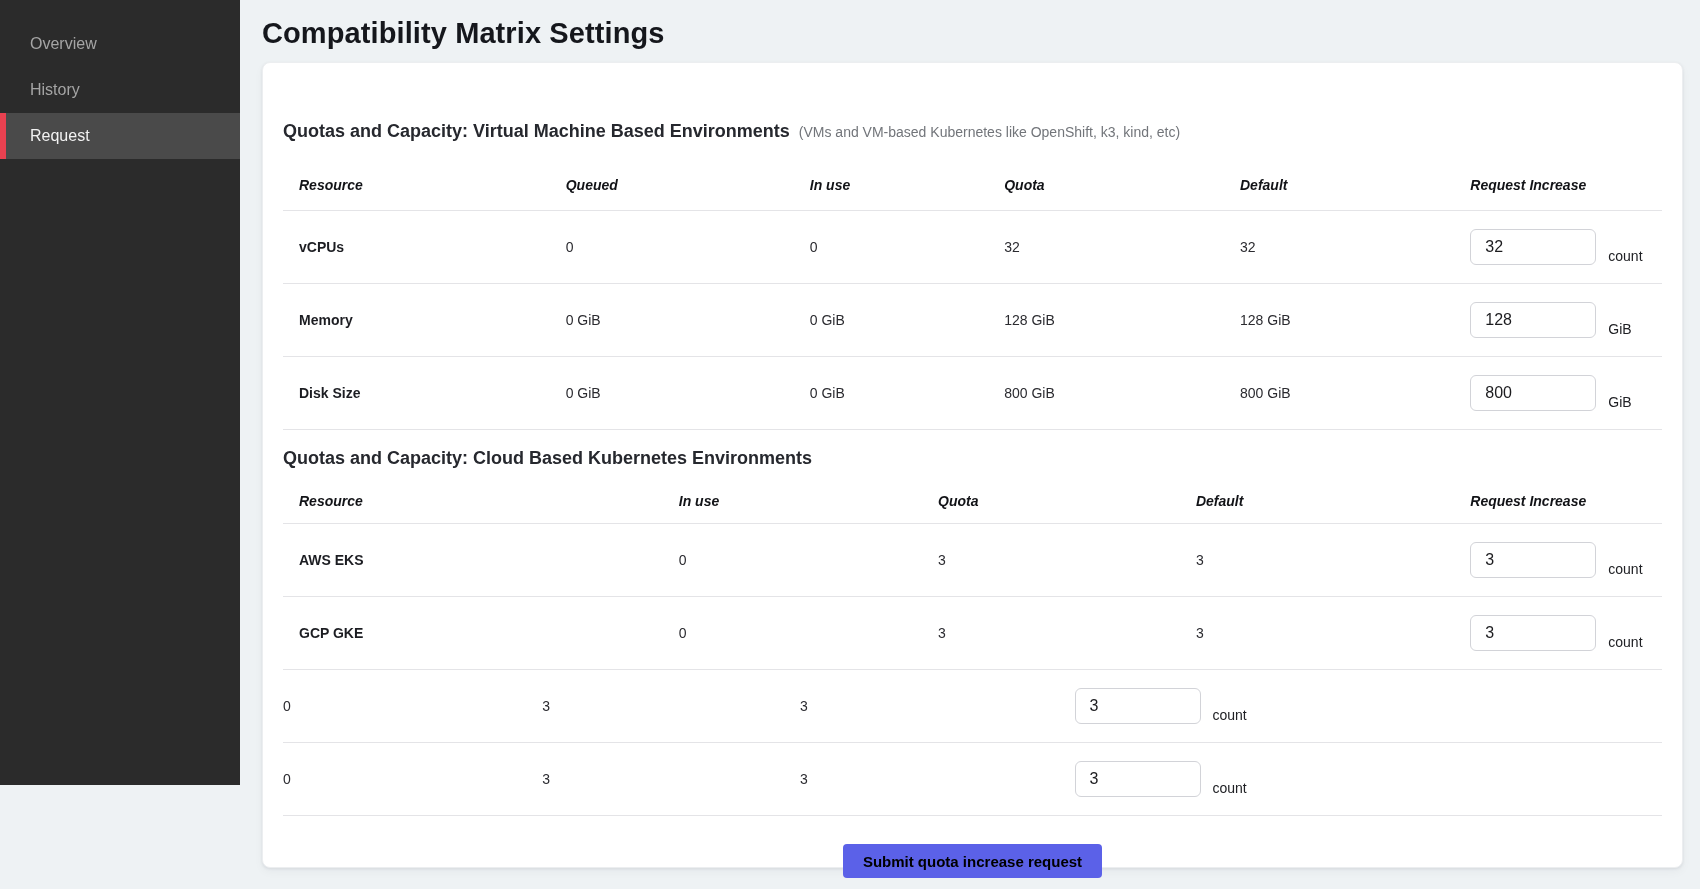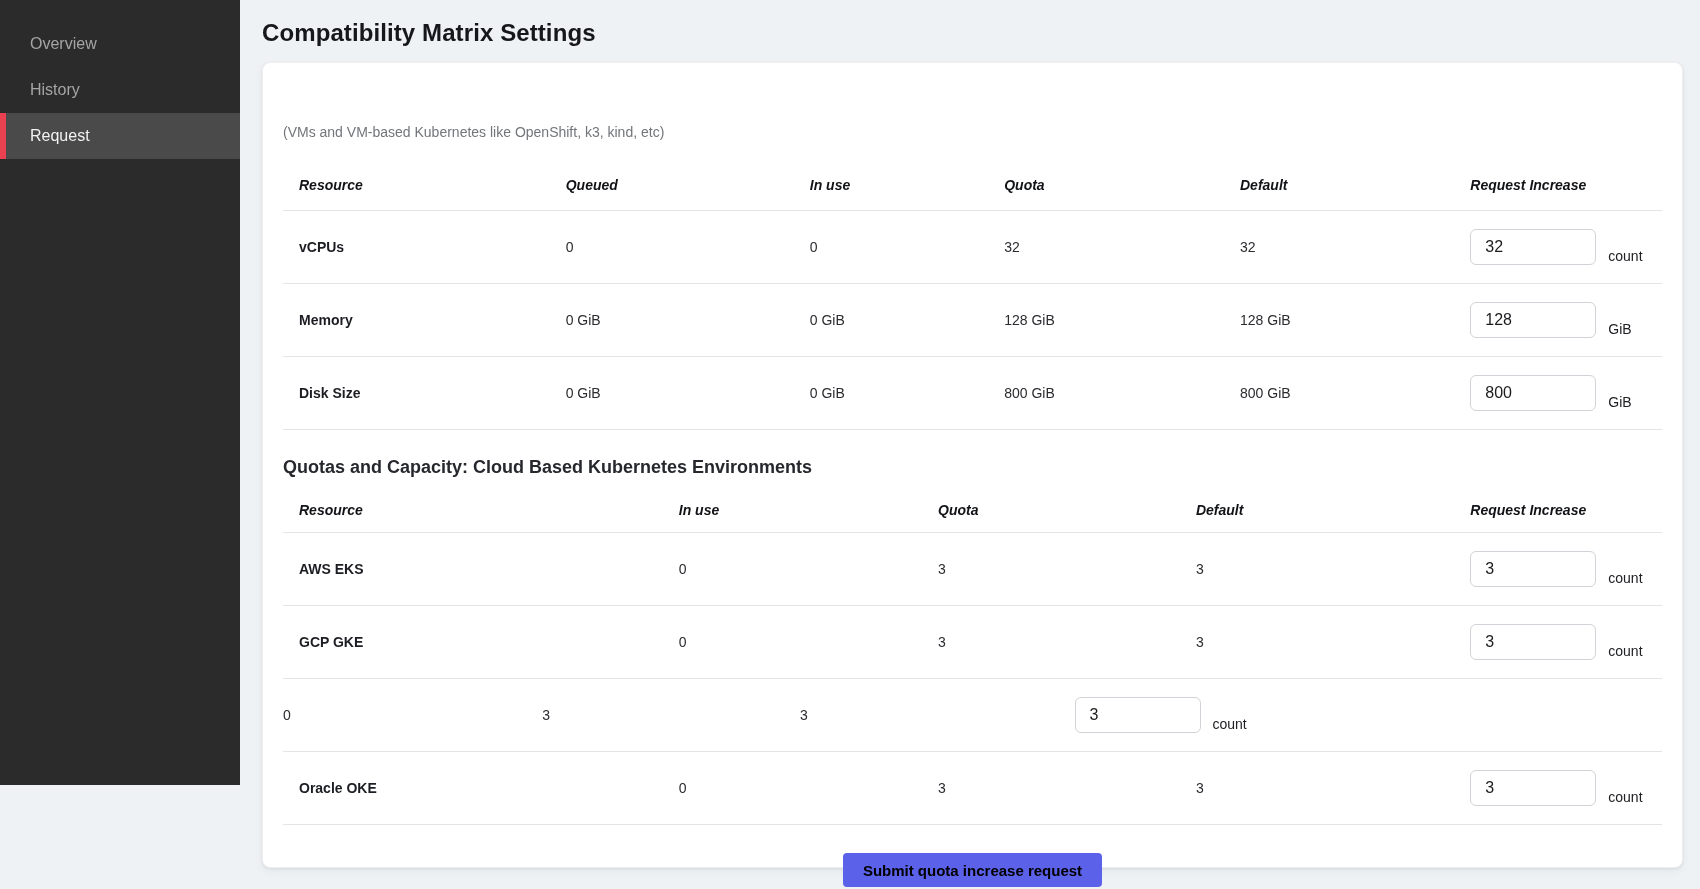--- a/index.html
+++ b/index.html
@@ -35,21 +35,21 @@
     background:var(--sidebar-active);color:#f2f2f2;
   }
   .nav-accent{
     position:absolute;left:0;top:0;bottom:0;width:6px;
     background:var(--accent);
   }
 
   
   .main{flex:1;padding:12px 17px 0 22px;}
   .page-title{
-    font-size:24px;font-weight:700;color:#15171c;
+    font-size:29px;font-weight:700;color:#15171c;
     line-height:30px;margin:6px 0 14px 0;letter-spacing:.1px;
   }
   .card{
     background:#fff;border:1px solid #eceef0;border-radius:8px;
     box-shadow:0 1px 3px rgba(16,24,40,.08),0 4px 10px rgba(16,24,40,.04);
     height:806px;padding:22px 20px 0 20px;
   }
 
   
   .section-heading{display:flex;align-items:baseline;gap:9px;line-height:23px;}
@@ -77,21 +77,21 @@
   .t2 .c4{width:19.9%;} .t2 .c5{flex:1;}
 
   .req-cell{display:flex;align-items:center;gap:12px;}
   .req-input{
     width:126px;height:36px;border:1px solid #d2d3d8;border-radius:6px;
     font-family:inherit;font-size:16px;color:#1c1c1f;padding:0 0 0 14px;
     background:#fff;outline:none;
   }
   .unit{font-size:14px;color:#202125;transform:translateY(-3px);margin-top:24px;}
 
-  .k8s-heading{margin-top:26px;}
+  .k8s-heading{margin-top:17px;}
   .t2 .thead{margin-top:8px;height:46px;}
 
   
   .submit-area{display:flex;justify-content:center;}
   .submit-btn{
     margin-top:28px;height:34px;padding:0 20px;border:none;border-radius:4px;
     background:var(--button);color:#000000;font-family:inherit;
     font-size:15px;font-weight:700;cursor:pointer;
   }
 </style>
@@ -112,20 +112,21 @@
       <span>Request</span>
     </div>
   </aside>
 
   <main class="main">
     <h1 class="page-title">Compatibility Matrix Settings</h1>
 
     <div class="card">
 
       <div class="section-heading">
+        <span class="section-title">Quotas and Capacity: Virtual Machine Based Environments</span>
         <span class="section-subtitle">(VMs and VM-based Kubernetes like OpenShift, k3, kind, etc)</span>
       </div>
 
       <div class="t1">
         <div class="thead">
           <div class="cell first c1">Resource</div>
           <div class="cell c2">Queued</div>
           <div class="cell c3">In use</div>
           <div class="cell c4">Quota</div>
           <div class="cell c5">Default</div>
@@ -208,21 +209,20 @@
           <div class="cell c2">0</div>
           <div class="cell c3">3</div>
           <div class="cell c4">3</div>
           <div class="cell c5 req-cell">
             <input class="req-input" type="text" value="3" style="">
             <span class="unit">count</span>
           </div>
         </div>
 
         <div class="trow">
-          <div class="cell first c1 resource">Oracle OKE</div>
           <div class="cell c2">0</div>
           <div class="cell c3">3</div>
           <div class="cell c4">3</div>
           <div class="cell c5 req-cell">
             <input class="req-input" type="text" value="3" style="">
             <span class="unit">count</span>
           </div>
         </div>
       </div>
 

